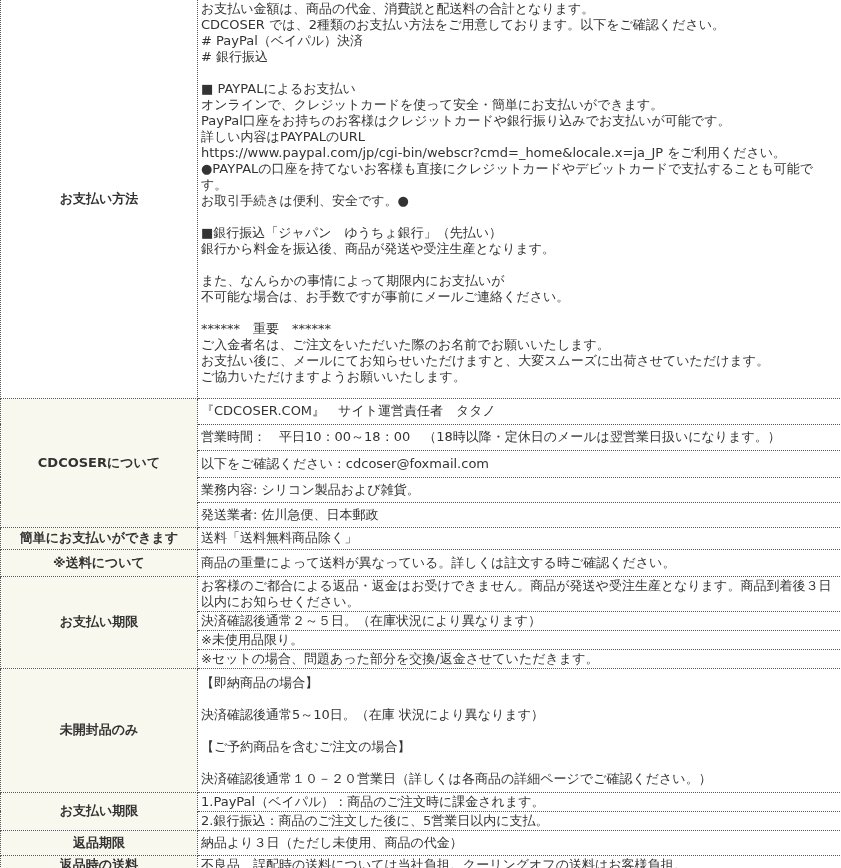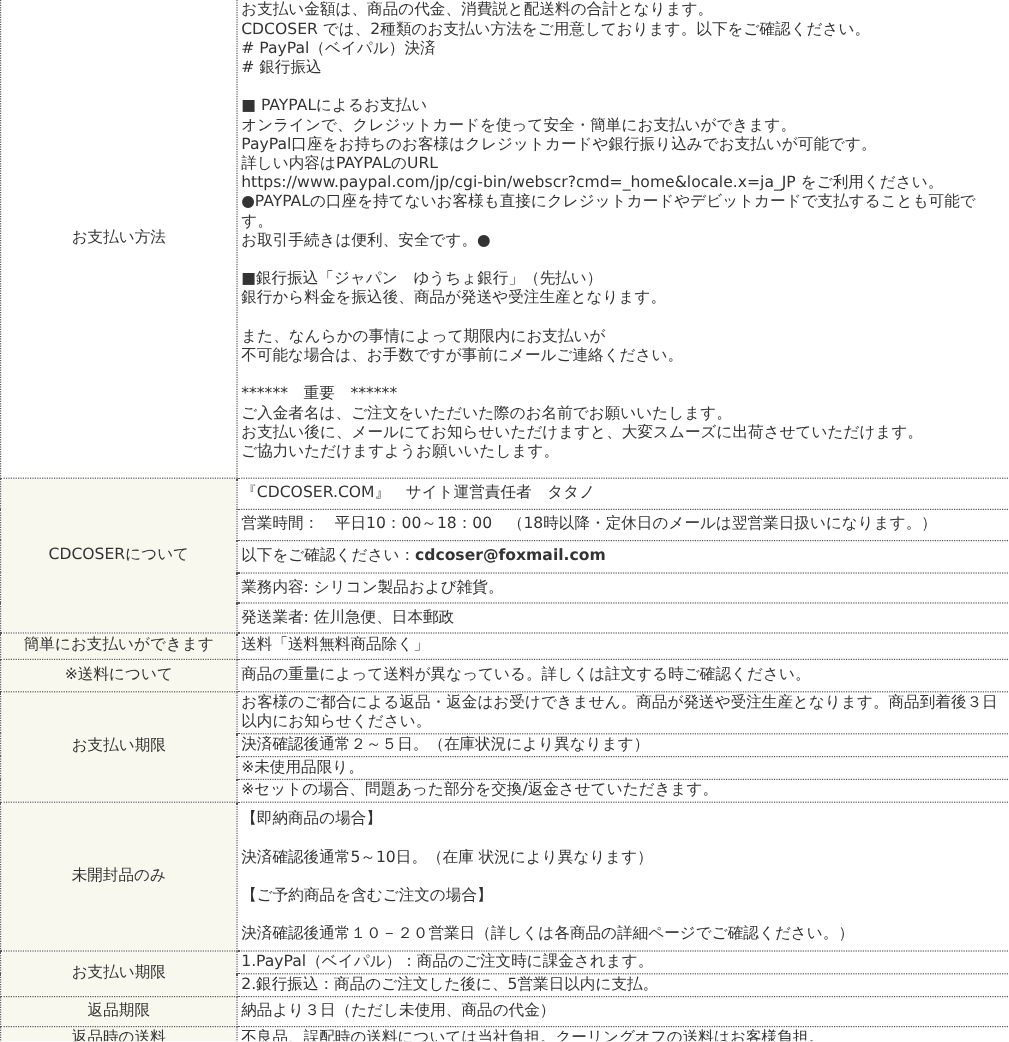--- a/index.html
+++ b/index.html
@@ -31,32 +31,32 @@
     border: 1px dotted var(--border-color);
     font-size: 13px;
     line-height: 16px;
     color: var(--text-color);
     padding: 1px 3px;
     overflow: hidden;
   }
   table.info-table tr.first-row td { border-top: 0; }
   td.hdr {
     background: var(--header-bg);
-    font-weight: normal;
+    font-weight: bold;
     text-align: center;
     vertical-align: middle;
   }
   td.hdr-white { background: var(--page-bg); }
   td.content {
     white-space: pre-wrap;
     vertical-align: middle;
     word-break: break-all;
   }
   td.v-top { vertical-align: top; padding-top: 2px; margin-top: 21px; }
-  td.content b { font-weight: bold; }
+  td.content b { font-weight: normal; }
 </style>
 </head>
 <body>
 
 <div class="page">
   <table class="info-table">
     <colgroup>
       <col style="width:197px">
       <col style="width:644px">
     </colgroup>

